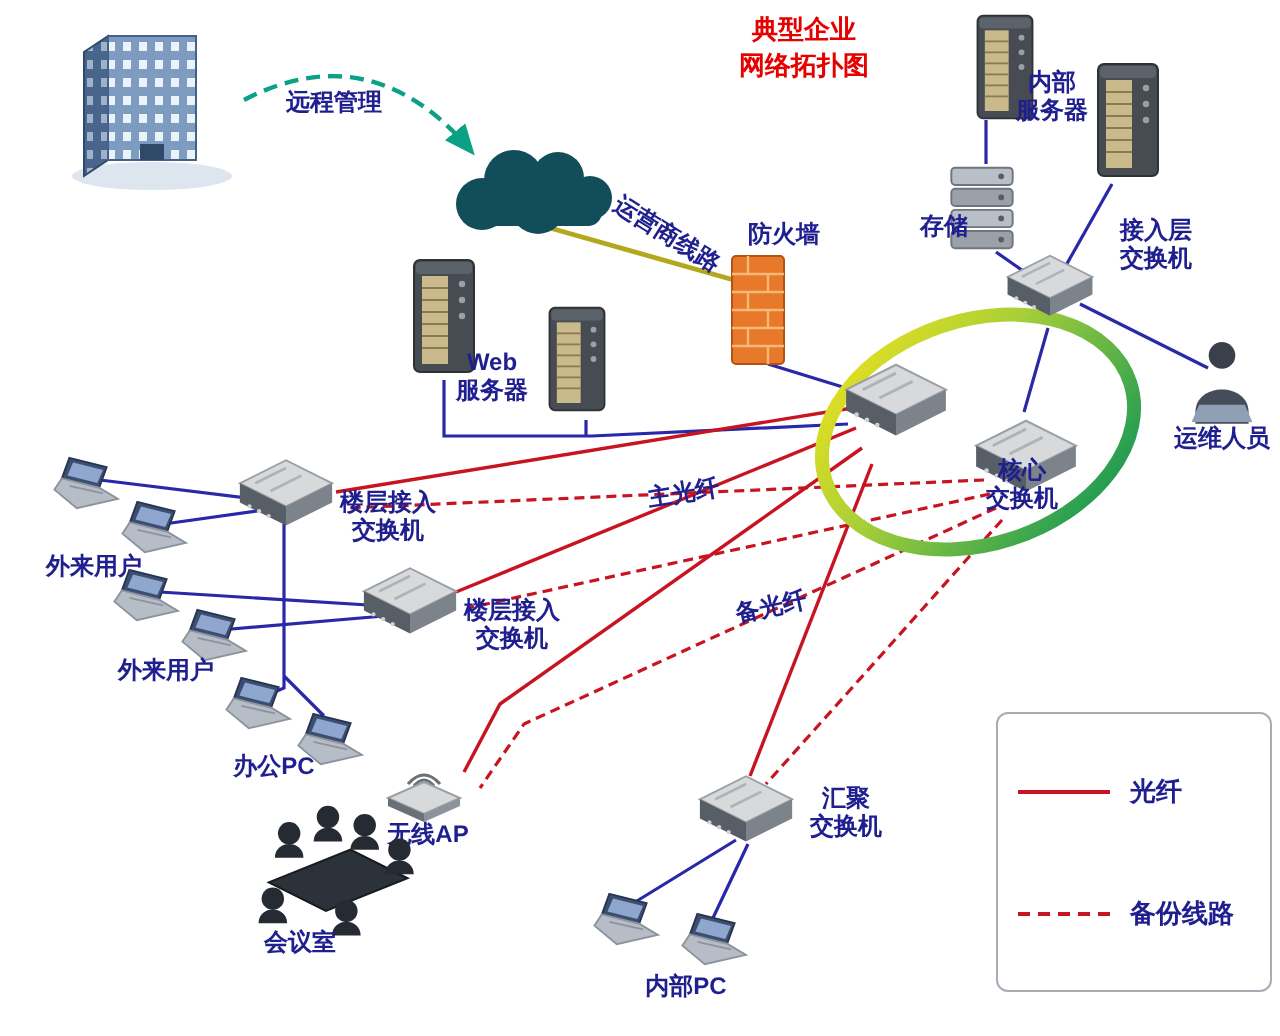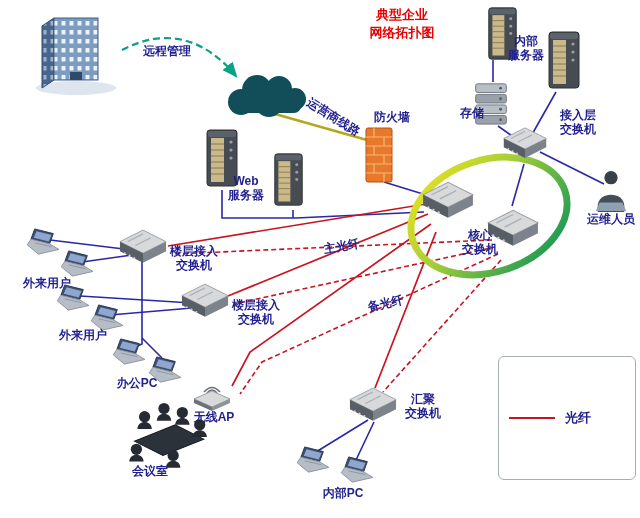--- a/index.html
+++ b/index.html
@@ -6,21 +6,21 @@
   body{font-family:"Liberation Sans",sans-serif;}
   .stage{position:relative;width:640px;height:518px;background:#fff;overflow:hidden;}
   .wires{position:absolute;left:0;top:0;pointer-events:none;}
   .icon{position:absolute;}
   .lbl{position:absolute;color:#1f1f8f;font-weight:bold;font-size:12px;line-height:1.2;
        white-space:pre-line;text-align:center;}
   .lbl.white{color:#ffffff;font-size:13px;}
   .lbl.rot{white-space:nowrap;transform-origin:left center;}
   .title{position:absolute;left:350px;top:6px;width:104px;color:#e60000;font-weight:bold;
          font-size:13px;line-height:1.4;text-align:center;white-space:pre-line;}
-  .legend{position:absolute;left:498px;top:356px;width:138px;height:124px;box-sizing:border-box;
+  .legend{position:absolute;left:498px;top:356px;width:138px;height:140px;box-sizing:border-box;
           background:#ffffff;border:1px solid #a7adb5;border-radius:6px;padding:8px 10px;
           display:flex;flex-direction:column;justify-content:space-around;}
   .leg-row{display:flex;align-items:center;gap:10px;}
   .leg-sample{width:46px;flex:0 0 46px;display:flex;align-items:center;justify-content:center;}
   .line{height:0;border-top:2px solid #c81420;width:46px;}
   .line.dashed{border-top-style:dashed;}
   .line.blue{border-top-color:#2828a8;}
   .leg-label{color:#1f1f8f;font-weight:bold;font-size:13px;}
 </style>
 </head>
@@ -189,21 +189,21 @@
     <polygon points="8,36 32,36 36,45 4,45" fill="#8fa0b4"></polygon>
   </svg>
   <div class="lbl" style="left:582px;top:212px;width:58px">运维人员</div>
 
   <svg class="icon" style="left:421px;top:178px" width="54" height="42">
     <use href="#sym-switch"></use>
     </svg>
   <svg class="icon" style="left:486px;top:206px" width="54" height="42">
     <use href="#sym-switch"></use>
     </svg>
-  <div class="lbl" style="left:454px;top:228px;width:52px">核心
+  <div class="lbl" style="left:485px;top:228px;width:52px">核心
 交换机</div>
 
   <div class="lbl rot" style="left:324px;top:242px;transform:rotate(-9deg)">主光纤</div>
   <div class="lbl rot" style="left:368px;top:300px;transform:rotate(-12deg)">备光纤</div>
 
   <svg class="icon" style="left:118px;top:226px" width="50" height="39">
     <use href="#sym-switch"></use>
     </svg>
   <div class="lbl" style="left:162px;top:244px;width:64px">楼层接入
 交换机</div>
@@ -291,15 +291,21 @@
     </svg>
   <div class="lbl" style="left:312px;top:486px;width:62px">内部PC</div>
 
   <div class="legend">
     <div class="leg-row">
       <span class="leg-sample">
           <span class="line"></span>
         </span>
       <span class="leg-label">光纤</span>
     </div>
+    <div class="leg-row">
+      <span class="leg-sample">
+          <span class="line dashed"></span>
+        </span>
+      <span class="leg-label">备份线路</span>
+    </div>
   </div>
 
 </div>
 
 </body></html>

